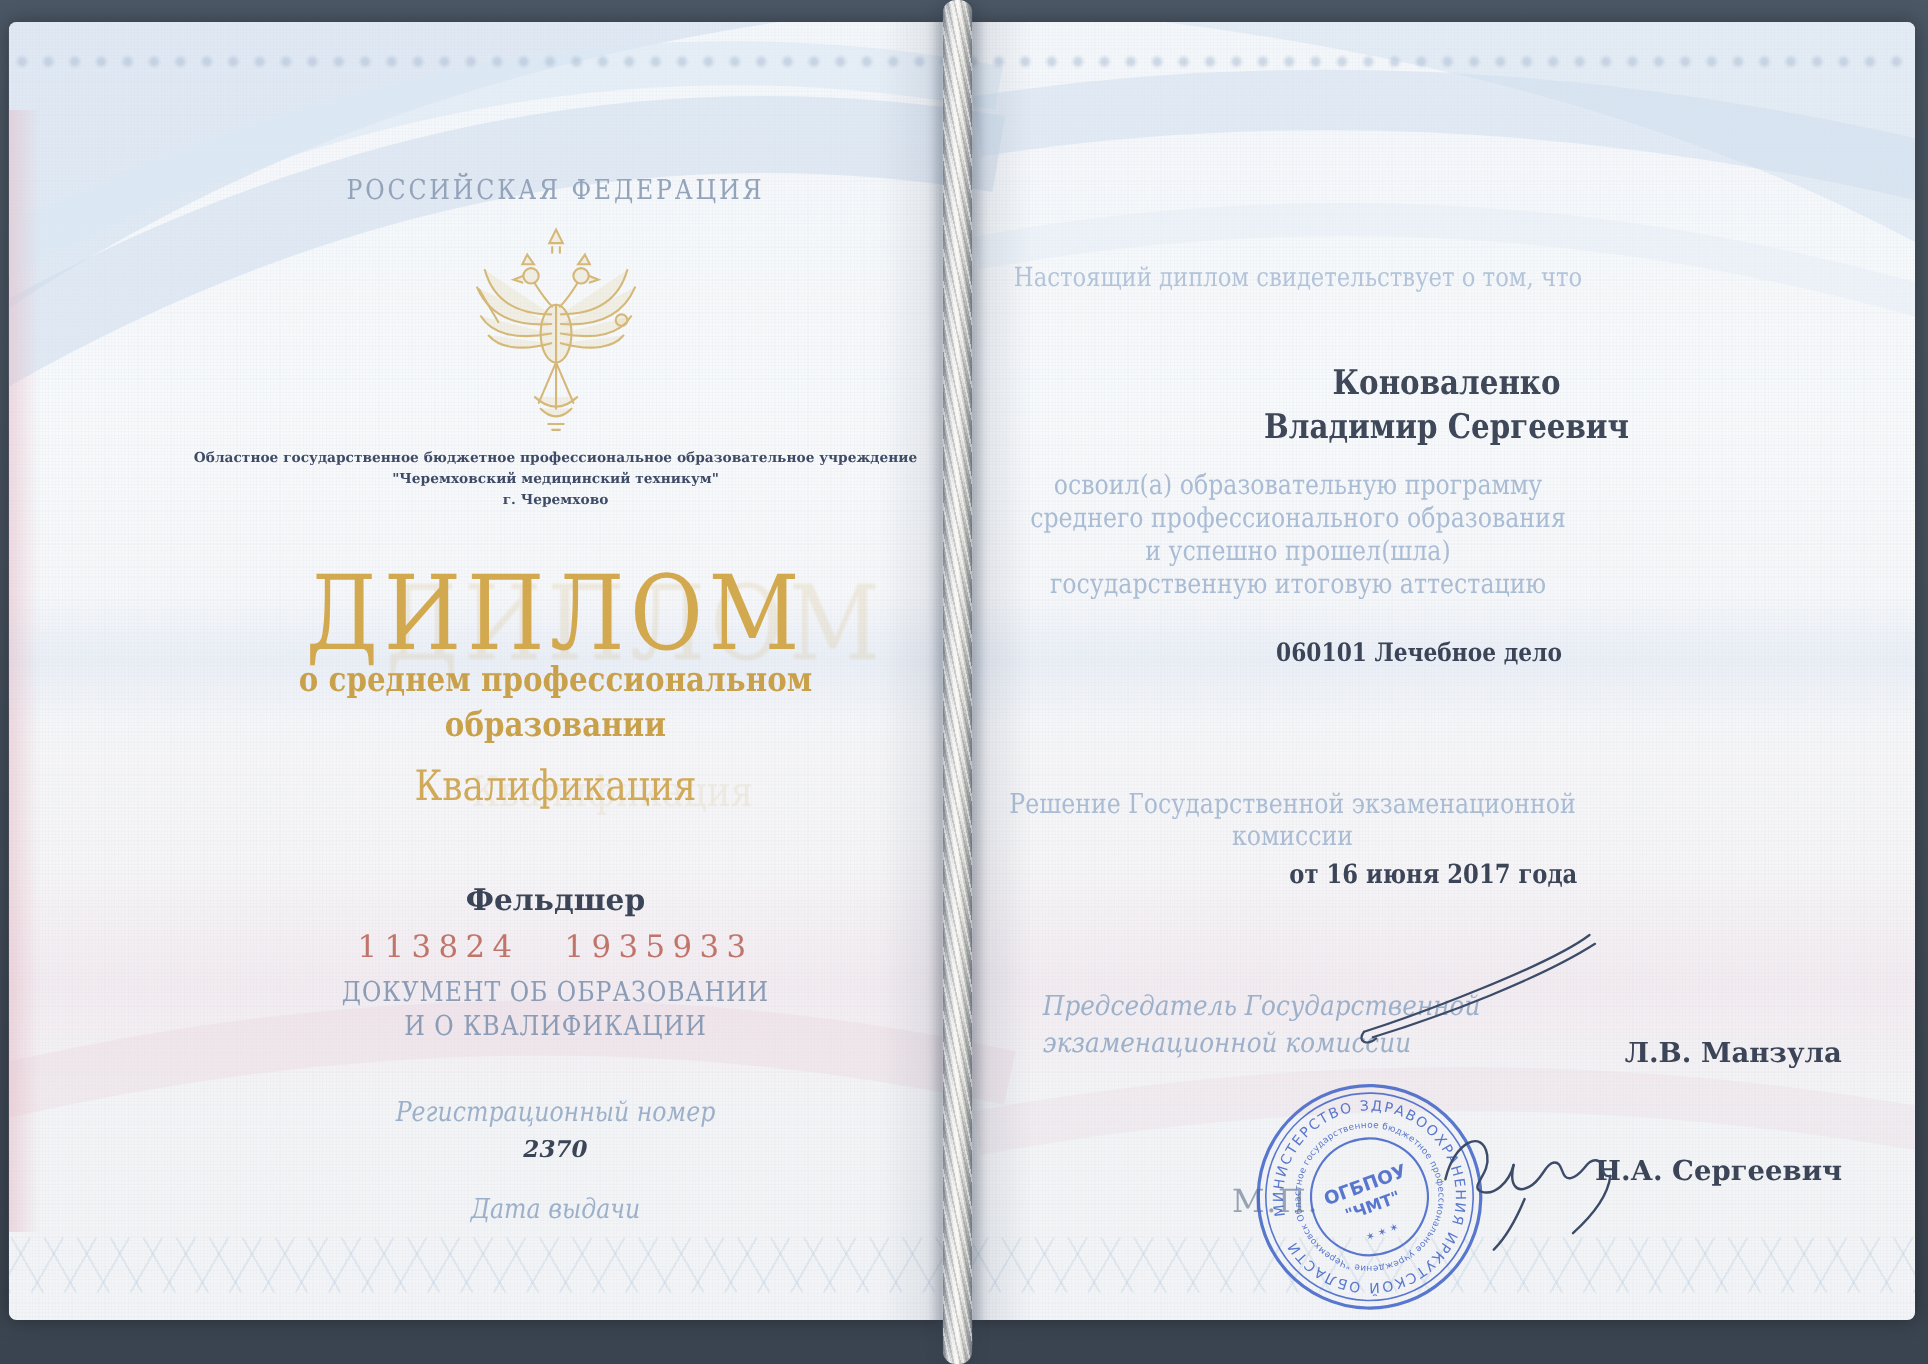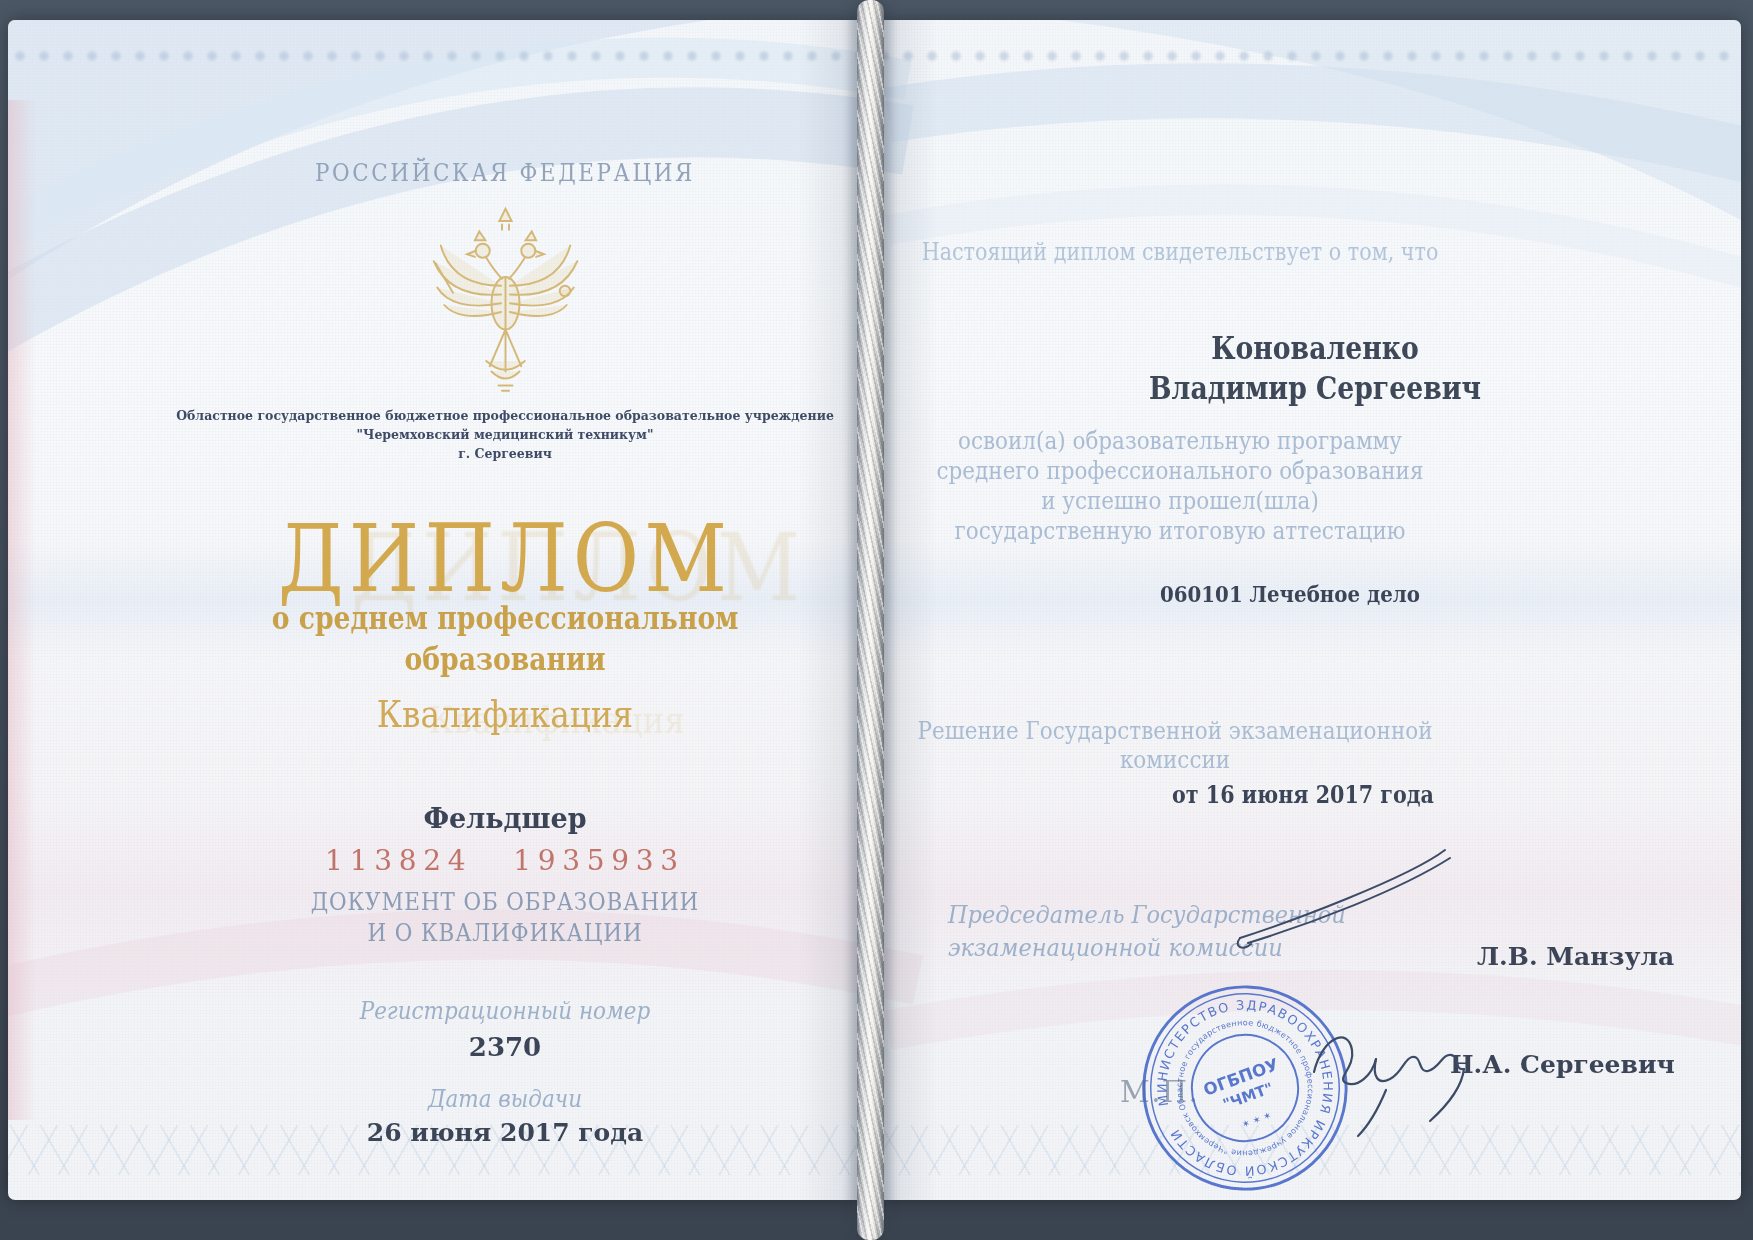--- a/index.html
+++ b/index.html
@@ -114,21 +114,21 @@
           <path d="M78,186 Q100,206 122,186"></path>
           <path d="M84,198 Q100,214 116,198"></path>
 
           <path d="M92,214 h16 M96,220 h8"></path>
         </g>
       </svg>
 
       <div class="abs ctr" style="left:-10px;top:386px;width:834px;font-size:12.5px;font-weight:bold;color:#3f4b66;line-height:19px;">
         <div>Областное государственное бюджетное профессиональное образовательное учреждение</div>
         <div>"Черемховский медицинский техникум"</div>
-        <div>г. Сергеевич</div>
+        <div>г. Черемхово</div>
       </div>
 
       <div class="abs ctr goldtitle cond" style="left:0;top:492px;width:814px;font-size:94px;line-height:1;letter-spacing:6px;">ДИПЛОМ</div>
 
       <div class="abs ctr goldsub cond" style="left:0;top:578px;width:814px;font-size:31px;font-weight:bold;line-height:41px;">
         <div>о среднем профессиональном</div>
         <div>образовании</div>
       </div>
 
       <div class="abs ctr goldq cond" style="left:0;top:672px;width:814px;font-size:38px;">Квалификация</div>
@@ -137,25 +137,24 @@
 
       <div class="abs ctr" style="left:0;top:824px;width:814px;font-size:28px;color:#c1746a;letter-spacing:.24em;word-spacing:.9em;">113824 1935933</div>
 
       <div class="abs ctr bluecaps cond" style="left:0;top:866px;width:814px;font-size:25px;line-height:31px;letter-spacing:1px;">
         <div>ДОКУМЕНТ ОБ ОБРАЗОВАНИИ</div>
         <div>И О КВАЛИФИКАЦИИ</div>
       </div>
 
       <div class="abs ctr itlabel cond" style="left:0;top:976px;width:814px;font-size:25px;">Регистрационный номер</div>
 
-      <div class="abs ctr dark" style="left:0;top:1012px;width:814px;font-size:26px;">2370</div>
+      <div class="abs ctr dark" style="left:0;top:1012px;width:814px;font-size:21px;font-style:italic;">2370</div>
 
       <div class="abs ctr itlabel cond" style="left:0;top:1064px;width:814px;font-size:25px;">Дата выдачи</div>
 
-      <div class="abs ctr dark" style="left:0;top:1098px;width:814px;font-size:25px;">26 июня 2017 года</div>
     </div>
 
     <div class="abs" style="left:840px;top:0;width:893px;height:1180px;">
 
       <div class="abs ctr cond" style="left:24px;top:218px;width:616px;font-size:24px;color:#b3c4da;">Настоящий диплом свидетельствует о том, что</div>
 
       <div class="abs ctr" style="left:147px;top:308px;width:640px;font-size:31px;font-weight:bold;color:#3e4859;line-height:40px;">
         <div class="cond">Коноваленко</div>
         <div class="cond">Владимир Сергеевич</div>
       </div>

